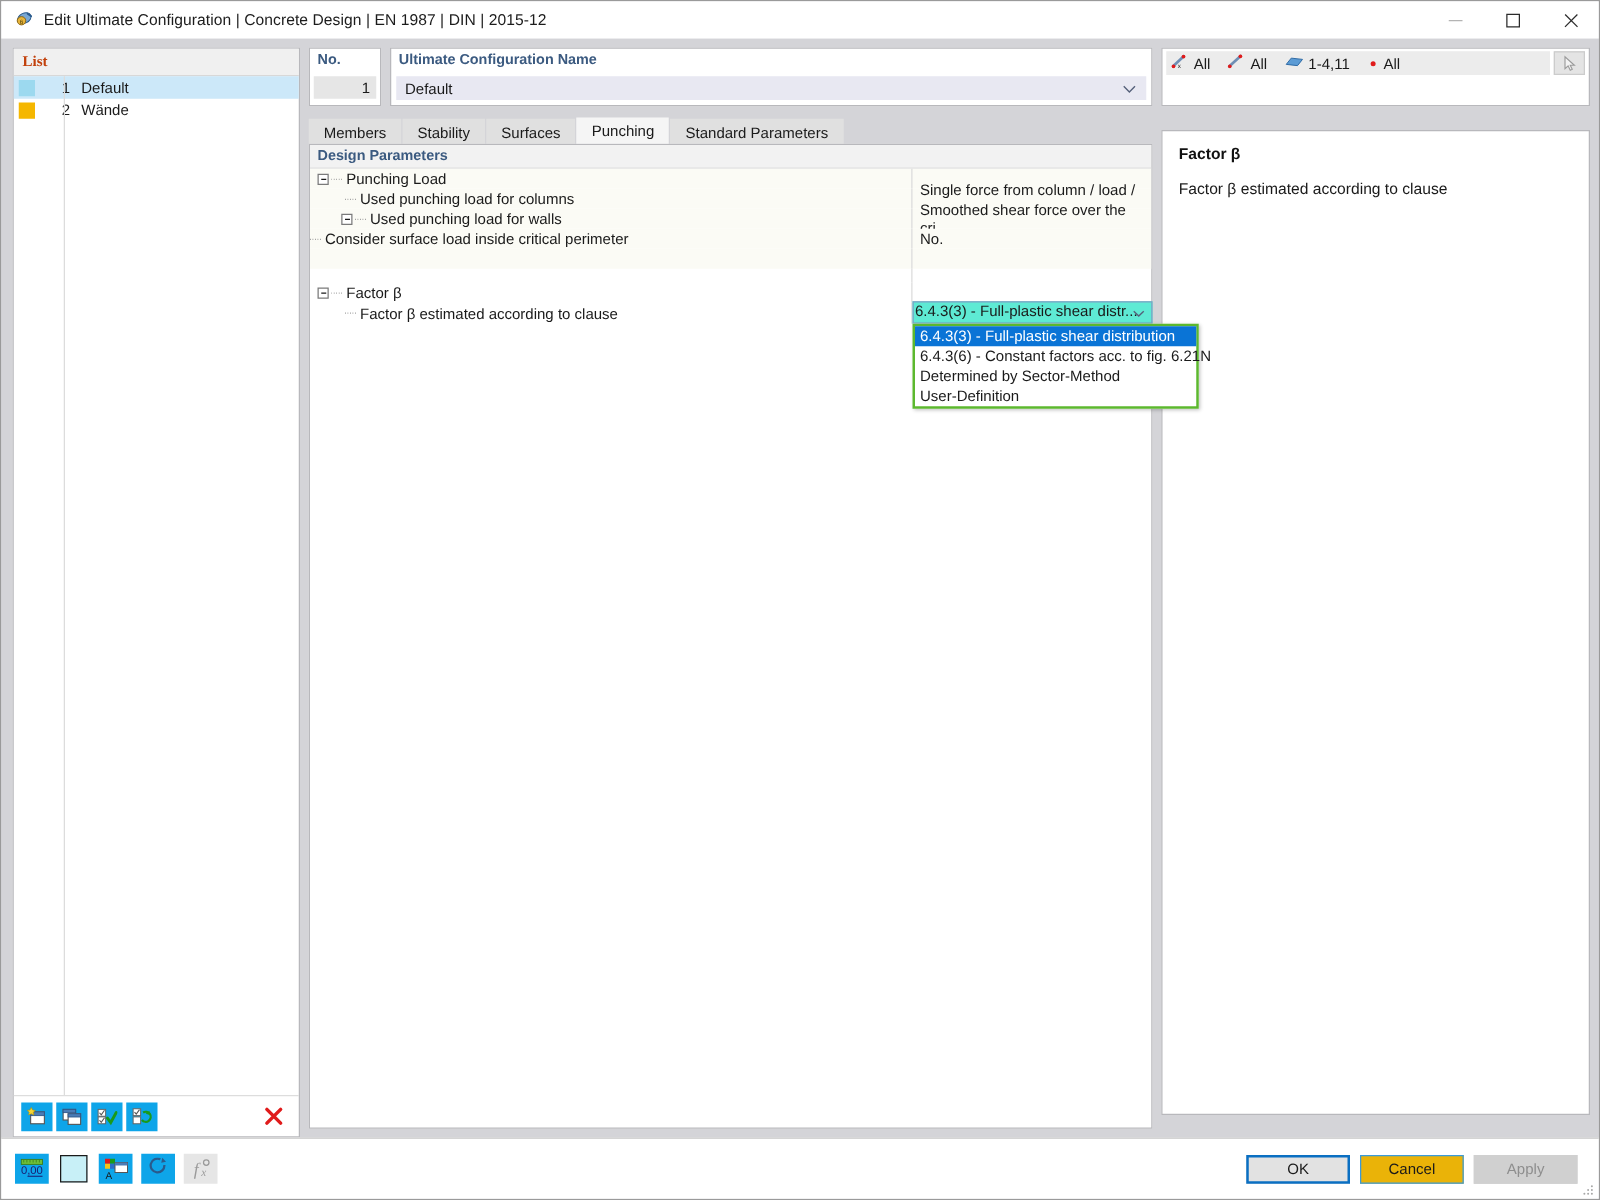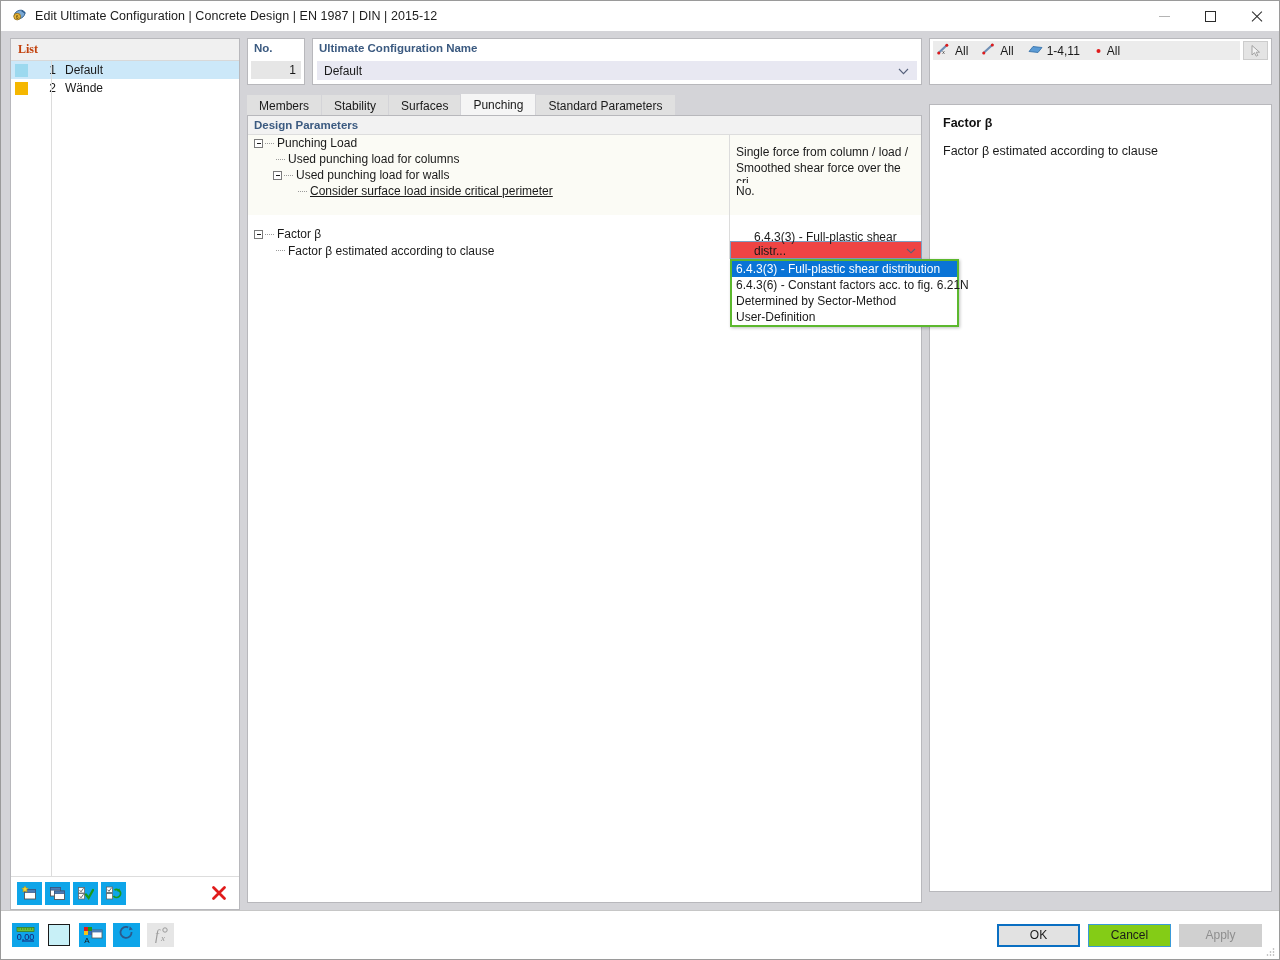--- a/index.html
+++ b/index.html
@@ -326,26 +326,26 @@
     background-image: linear-gradient(to right, #9a9a9a 1px, transparent 1px);
     background-size: 2px 1px;
   }
   .tree-label { margin-left: 3px; white-space: nowrap; }
 
   
   .combo-cell {
     position: absolute;
     left: 0; top: -1px;
     width: 192px; height: 18px;
-    background: #ef4444;
+    background: #5eead4;
     border: 1px solid #7d9fc4;
     box-sizing: border-box;
     display: flex;
-    align-items: flex-end;
-    padding-left: 23px;
+    align-items: flex-start;
+    padding-left: 1px;
     font-size: 12px;
     z-index: 20;
   }
   .combo-chev {
     position: absolute; right: 5px; top: 50%; transform: translateY(-50%);
   }
   .dropdown-list {
     position: absolute;
     left: 0; top: 17px;
     width: 229px;
@@ -463,21 +463,21 @@
     display: flex; align-items: center; justify-content: center;
     box-sizing: border-box;
     cursor: default;
   }
   .btn.ok {
     background: #e2e2e2;
     border: 2px solid #0a6fc2;
     color: #1a1a1a;
   }
   .btn.cancel {
-    background: #84cc16;
+    background: #eab308;
     border: 1px solid #3a9ad9;
     color: #1a1a1a;
   }
   .btn.apply {
     background: #d0d0d0;
     border: 1px solid #d0d0d0;
     color: #8e8e8e;
   }
   .grip {
     position: absolute;
@@ -634,21 +634,21 @@
           <div class="tree-row shade">
             <div class="tree-left" style="padding-left:25px;">
               <span class="expander"></span>
               <span class="dots-h" style="margin-left:2px;"></span>
               <span class="tree-label">Used punching load for walls</span>
             </div>
             <div class="tree-right">Smoothed shear force over the cri...</div>
           </div>
 
           <div class="tree-row shade">
-            <div class="tree-left" style="padding-left:50px;text-decoration:underline;">
+            <div class="tree-left" style="">
               <span class="dots-h"></span>
               <span class="tree-label">Consider surface load inside critical perimeter</span>
             </div>
             <div class="tree-right">No.</div>
           </div>
 
           <div class="tree-row shade">
             <div class="tree-left"></div>
             <div class="tree-right"></div>
           </div>

